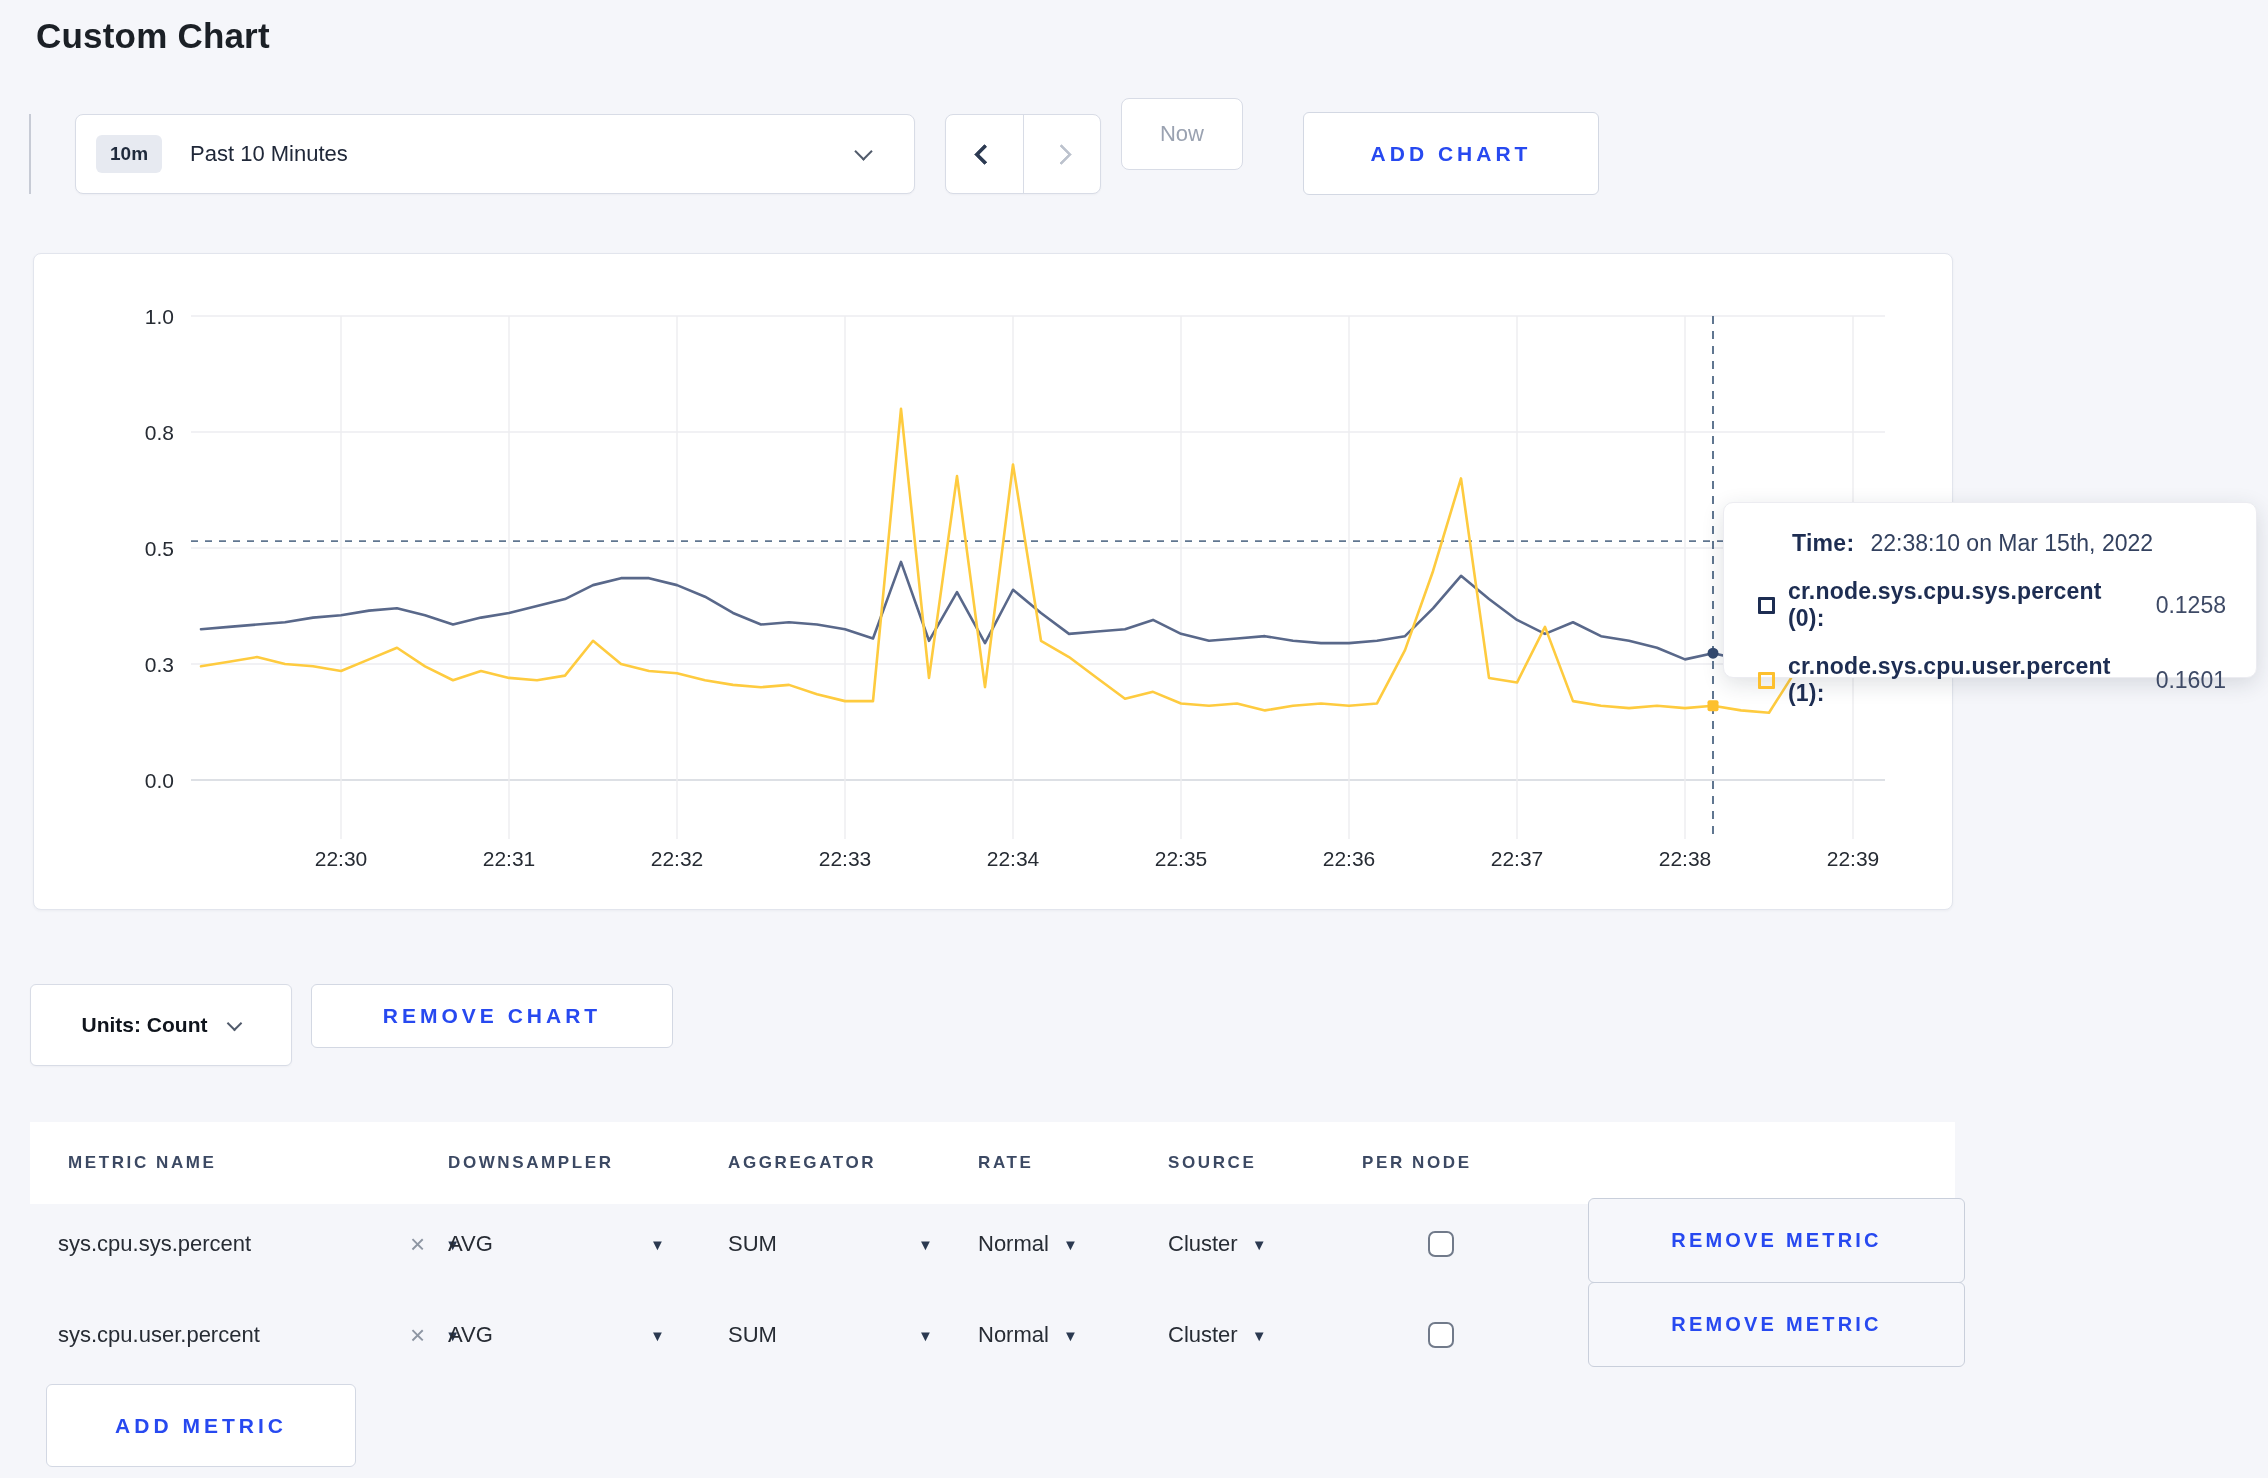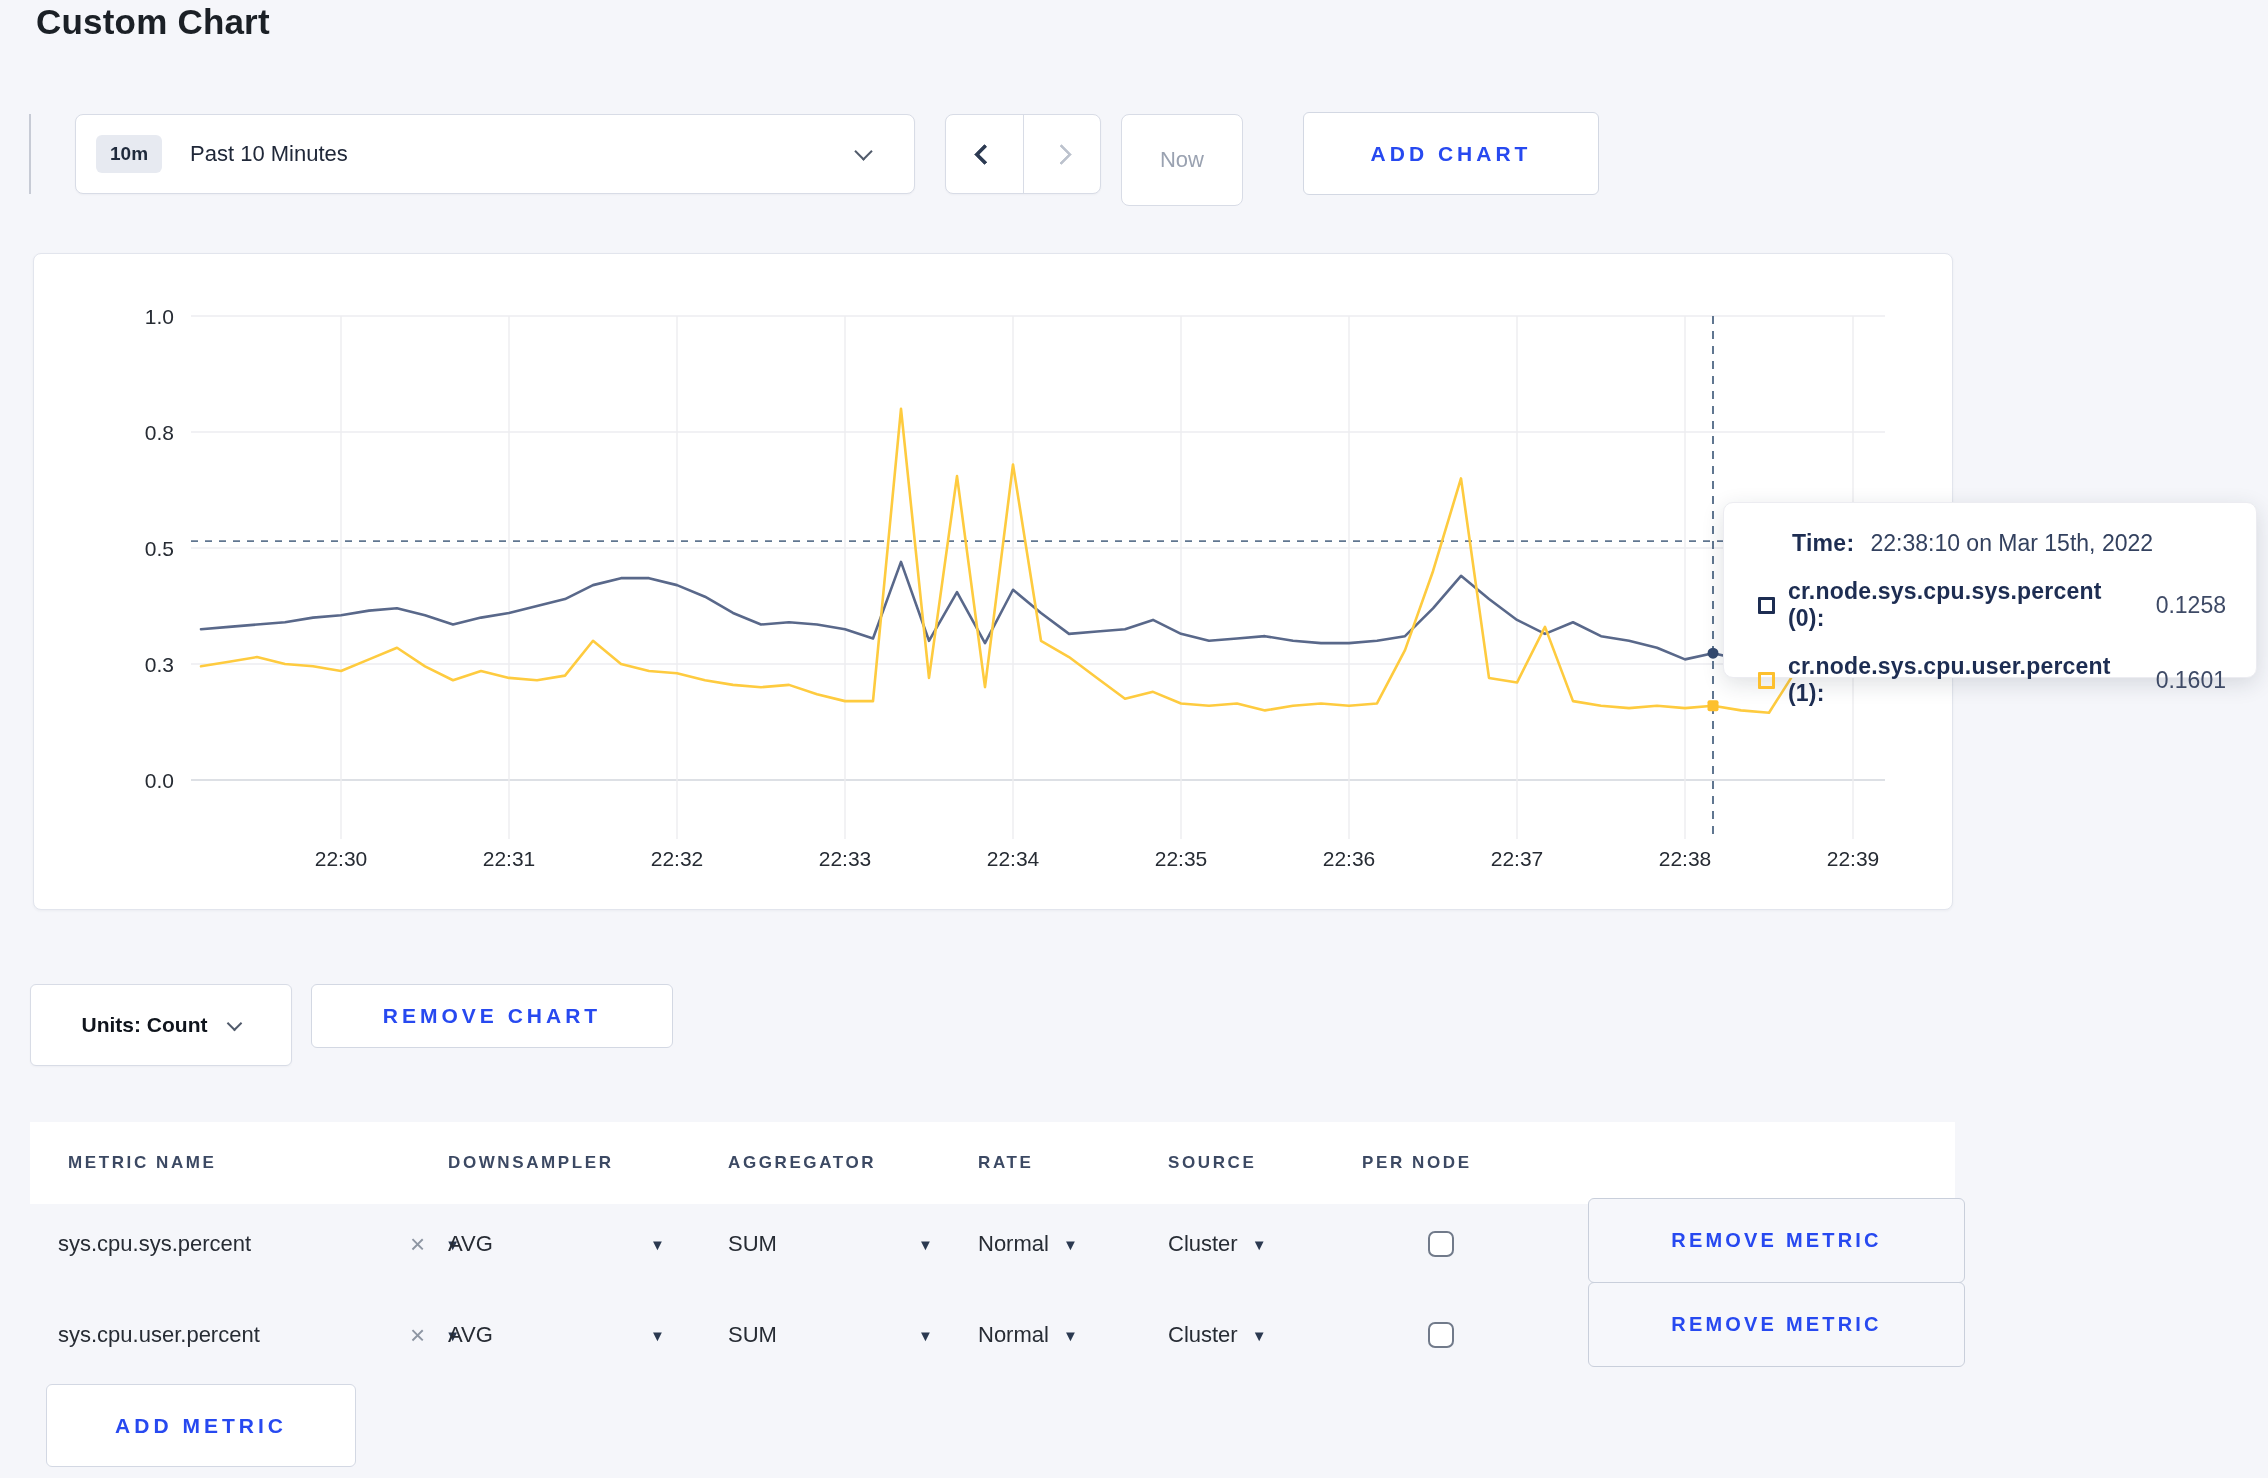--- a/index.html
+++ b/index.html
@@ -19,21 +19,21 @@
     position:relative;
     background:var(--page-bg);
     font-family:"Liberation Sans", sans-serif;
     color:var(--text-dark);
     overflow:hidden;
   }
   .abs{position:absolute;}
 
   
   .page-title{
-    left:36px;top:2px;
+    left:36px;top:16px;
     font-size:35px;font-weight:600;color:#1b2026;letter-spacing:.2px;
   }
 
   
   .toolbar-divider{left:29px;top:114px;width:2px;height:80px;background:#c7cbd5;}
   .timepicker{
     left:75px;top:114px;width:840px;height:80px;
     background:var(--card-bg);border:1px solid var(--ctrl-border);border-radius:8px;
     display:flex;align-items:center;padding:0 44px 0 20px;cursor:pointer;
     box-shadow:0 1px 2px rgba(40,50,70,.04);
@@ -50,21 +50,21 @@
   .nav-group{
     left:945px;top:114px;width:156px;height:80px;
     background:var(--card-bg);border:1px solid var(--ctrl-border);border-radius:8px;
     display:flex;box-shadow:0 1px 2px rgba(40,50,70,.04);
   }
   .nav-half{flex:1;display:flex;align-items:center;justify-content:center;cursor:pointer;}
   .nav-half + .nav-half{border-left:1px solid var(--ctrl-border);}
   .chev-left{width:15px;height:15px;border-left:4px solid #2c3a52;border-bottom:4px solid #2c3a52;transform:rotate(45deg);border-radius:1px;}
   .chev-right{width:15px;height:15px;border-left:3.5px solid #bcc2cd;border-bottom:3.5px solid #bcc2cd;transform:rotate(-135deg);border-radius:1px;}
   .now-btn{
-    left:1121px;top:114px;width:122px;height:92px;
+    left:1121px;top:98px;width:122px;height:72px;
     background:var(--card-bg);border:1px solid var(--ctrl-border);border-radius:8px;
     display:flex;align-items:center;justify-content:center;
     font-size:22px;color:var(--text-gray);cursor:default;
   }
   .blue-btn{
     background:var(--card-bg);border:1px solid #d3d8e3;border-radius:6px;
     display:flex;align-items:center;justify-content:center;
     color:var(--accent);font-weight:700;letter-spacing:4px;cursor:pointer;
   }
   .add-chart-btn{left:1303px;top:112px;width:296px;height:83px;font-size:21px;}

